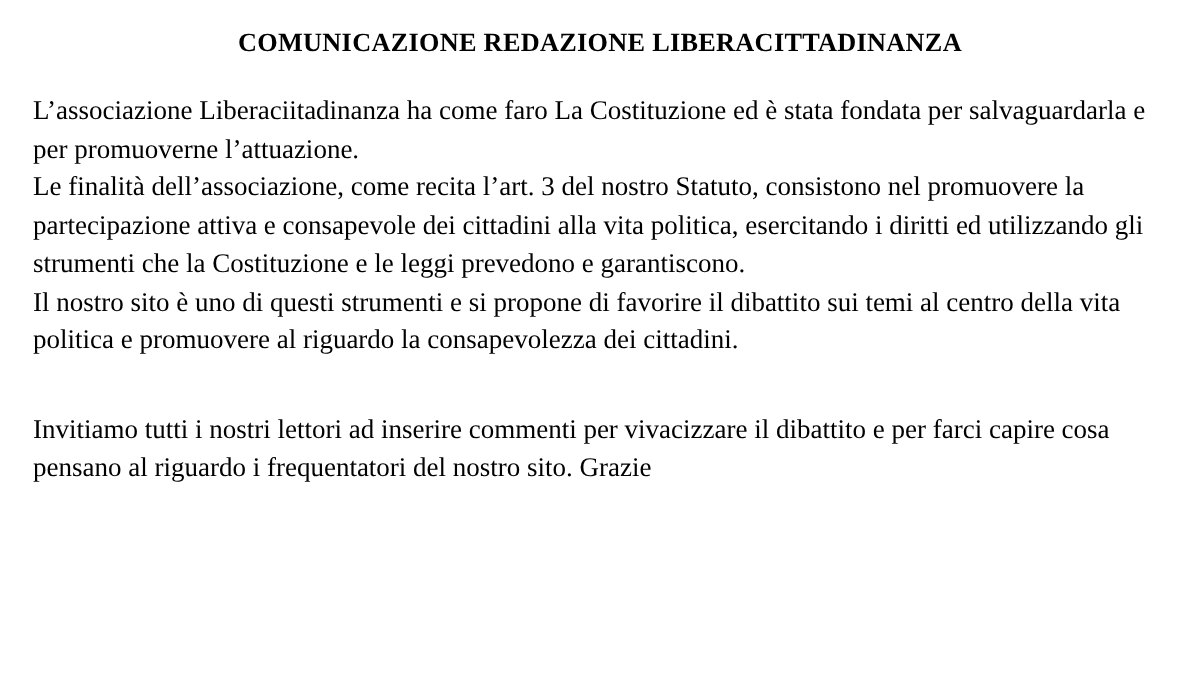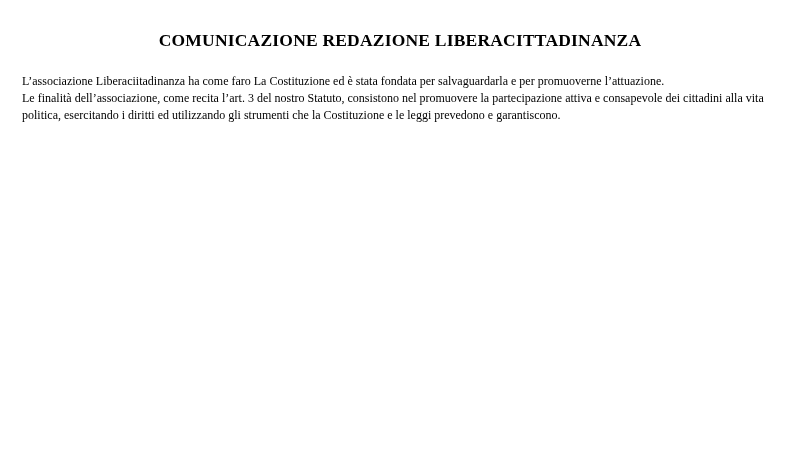--- a/index.html
+++ b/index.html
@@ -11,55 +11,59 @@
     height: 466px;
     background: #ffffff;
     font-family: "Liberation Serif", serif;
     color: #000000;
     overflow: hidden;
   }
   .page {
     box-sizing: border-box;
     width: 800px;
     height: 466px;
-    padding: 24px 22px 10px 22px;
+    padding: 12px 22px 10px 22px;
   }
   .doc-title {
     text-align: center;
     font-weight: bold;
     font-size: 17.5px;
     letter-spacing: 0.2px;
     margin: 6px 0 22px 0;
     line-height: 1.2;
   }
   .block {
-    font-size: 12px;
+    font-size: 18px;
     line-height: 1.42;
     text-align: left;
   }
   .block p {
     margin: 0;
   }
   .spacer {
     height: 17px;
   }
 </style>
 </head>
 <body>
 
 <div class="page">
 
   <div class="doc-title">COMUNICAZIONE REDAZIONE LIBERACITTADINANZA</div>
 
   <div class="block">
     <p>L’associazione Liberaciitadinanza ha come faro La Costituzione ed è stata fondata per salvaguardarla e per promuoverne l’attuazione.</p>
     <p>Le finalità dell’associazione, come recita l’art. 3 del nostro Statuto, consistono nel promuovere la partecipazione attiva e consapevole dei cittadini alla vita politica, esercitando i diritti ed utilizzando gli strumenti che la Costituzione e le leggi prevedono e garantiscono.</p>
+    <p>Il nostro sito è uno di questi strumenti e si propone di favorire il dibattito sui temi al centro della  vita politica e promuovere al riguardo la consapevolezza dei cittadini.</p>
   </div>
 
   <div class="spacer"></div>
 
   <div class="block">
   </div>
 
   <div class="spacer"></div>
 
+  <div class="block">
+    <p>Invitiamo tutti i nostri lettori ad inserire commenti per vivacizzare il dibattito e per farci capire cosa pensano al riguardo i frequentatori del nostro sito. Grazie</p>
+  </div>
 
 </div>
 
 </body></html>

